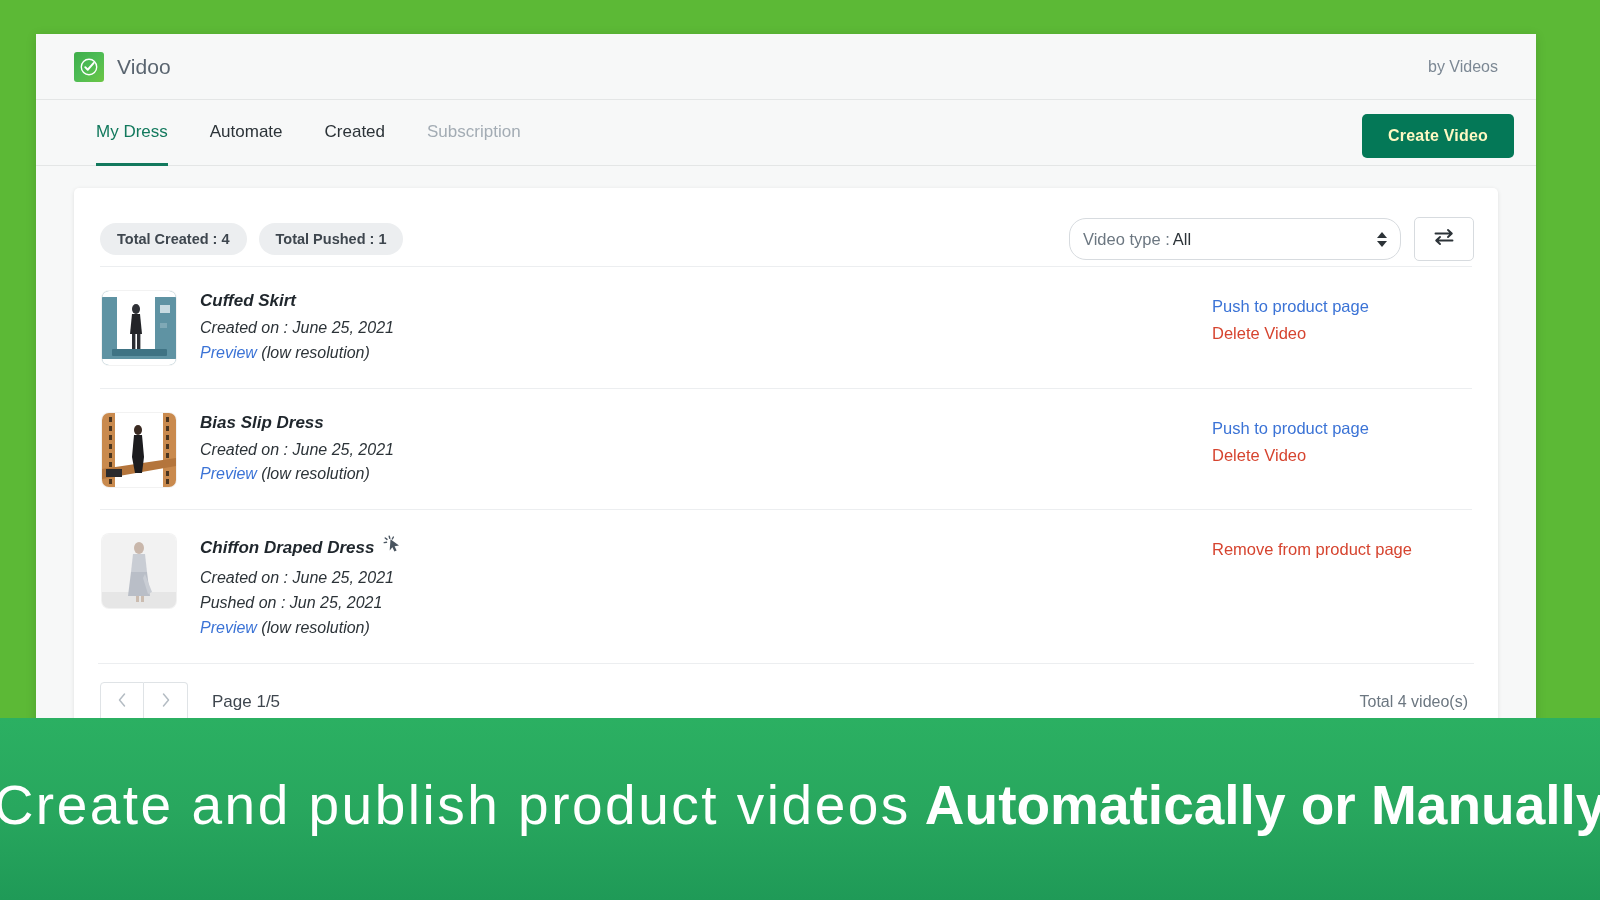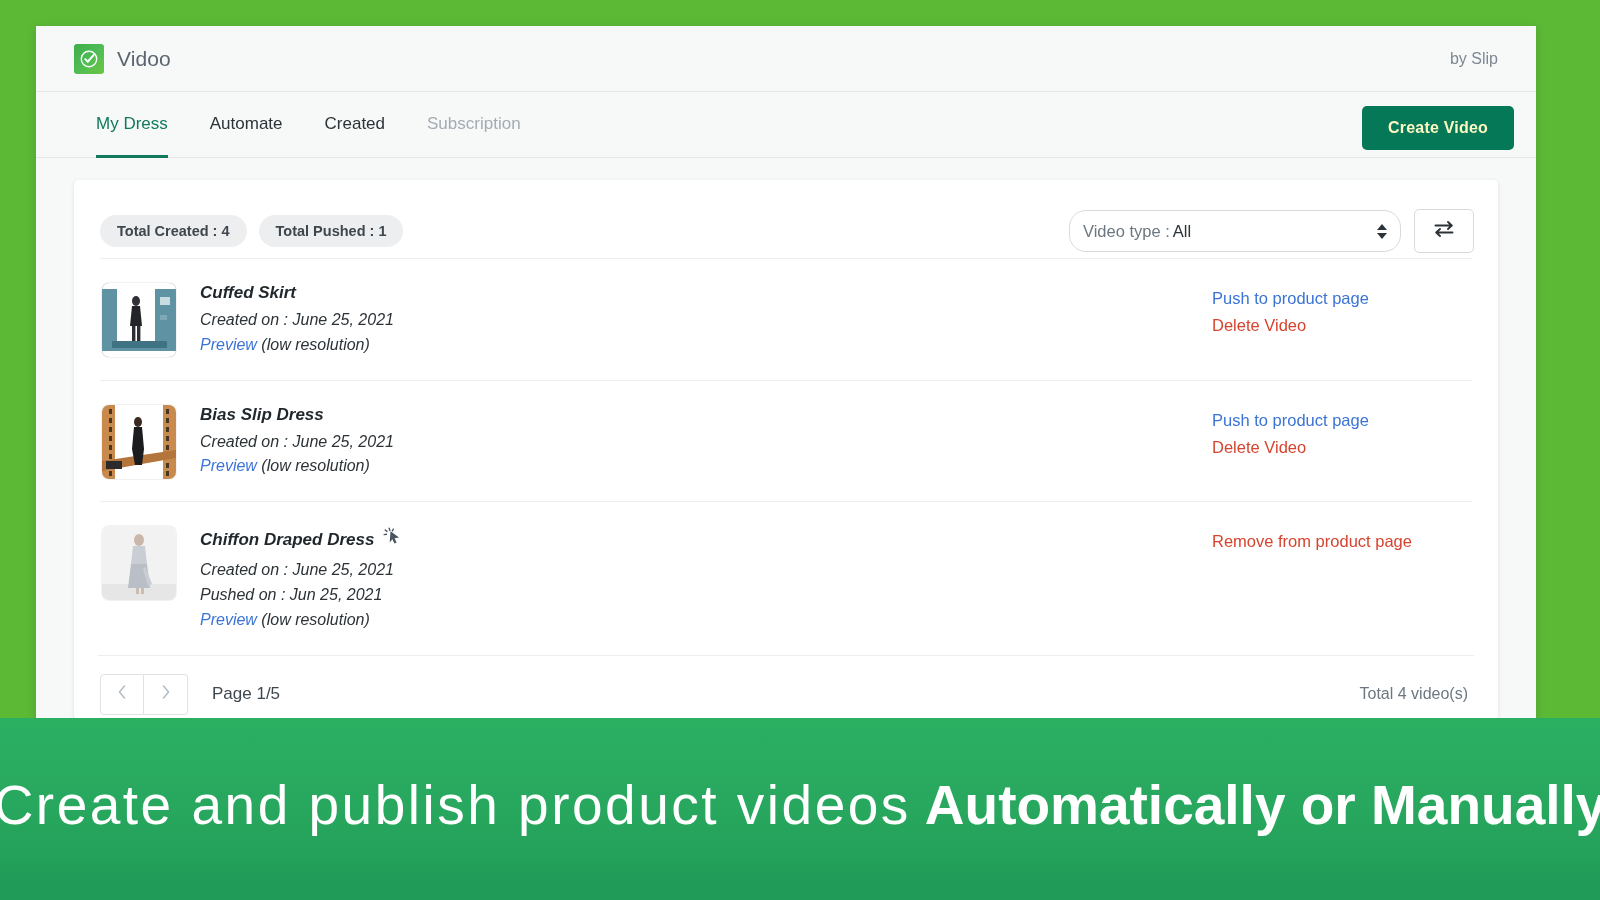--- a/index.html
+++ b/index.html
@@ -43,21 +43,21 @@
   .promo-bold {
     font-weight: 700;
     letter-spacing: 0px;
     margin-left: 14px;
   }
 
   
   .app-window {
     position: absolute;
     left: 36px;
-    top: 26px;
+    top: 34px;
     width: 1500px;
     height: 694px;
     background: #f7f8f8;
     box-shadow: 0 2px 10px rgba(0,0,0,0.13);
     overflow: hidden;
   }
 
   
   .app-header {
     height: 66px;
@@ -331,21 +331,21 @@
   <div class="app-header">
     <div class="brand">
       <div class="brand-logo">
         <svg viewBox="0 0 24 24" width="22" height="22" aria-hidden="true">
           <circle cx="12" cy="12" r="8.4" fill="none" stroke="#ffffff" stroke-width="1.5"></circle>
           <path d="M7.9 12.2 L10.6 15 L17.2 7.4" fill="none" stroke="#ffffff" stroke-width="2.1" stroke-linecap="round" stroke-linejoin="round"></path>
         </svg>
       </div>
       <div class="brand-name">Vidoo</div>
     </div>
-    <div class="header-right">by Slip</div>
+    <div class="header-right">by Videos</div>
   </div>
 
   <div class="nav-bar">
     <div class="nav-tabs">
       <div class="nav-tab active">My Dress</div>
       <div class="nav-tab">Automate</div>
       <div class="nav-tab">Created</div>
       <div class="nav-tab muted">Subscription</div>
     </div>
     <button class="create-btn">Create Video</button>

